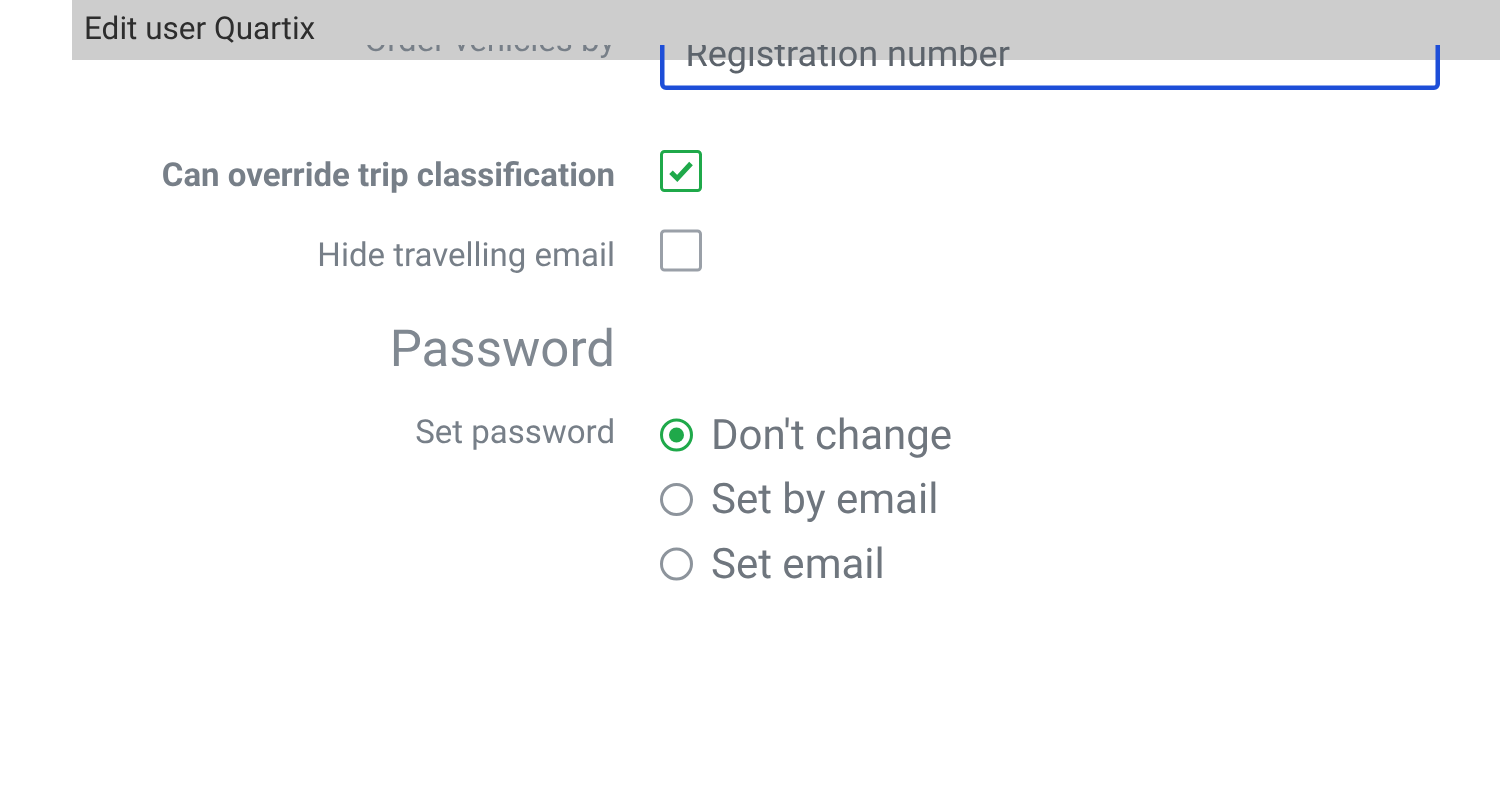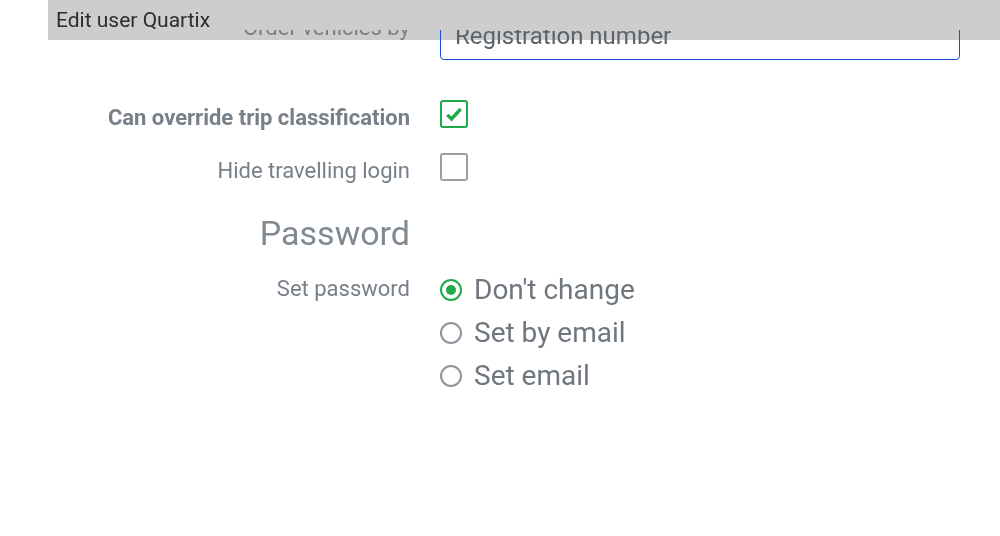--- a/index.html
+++ b/index.html
@@ -39,21 +39,21 @@
       font-size: 22px;
       line-height: 1.3;
       padding-top: 2px;
     }
     .control-col {
       flex: 1;
       display: flex;
       align-items: flex-start;
     }
     .select-box {
-      border: 1px solid #1d4ed8;
+      border: 3px solid #1d4ed8;
       border-radius: 4px;
       padding: 8px 14px;
       font-size: 24px;
       color: #5c636b;
       width: 520px;
       min-width: 520px;
       height: 48px;
       display: flex;
       align-items: center;
       margin-top: -38px;
@@ -179,21 +179,21 @@
     <div class="control-col">
       <span class="checkbox checked">
         <svg viewBox="0 0 24 24">
             <polyline points="4 13 9 18 20 6"></polyline>
           </svg>
       </span>
     </div>
   </div>
 
   <div class="form-row row-align-center">
-    <div class="label-col">Hide travelling login</div>
+    <div class="label-col">Hide travelling email</div>
     <div class="control-col">
       <span class="checkbox">
         
       </span>
     </div>
   </div>
 
   <div class="section-heading">Password</div>
 
 

